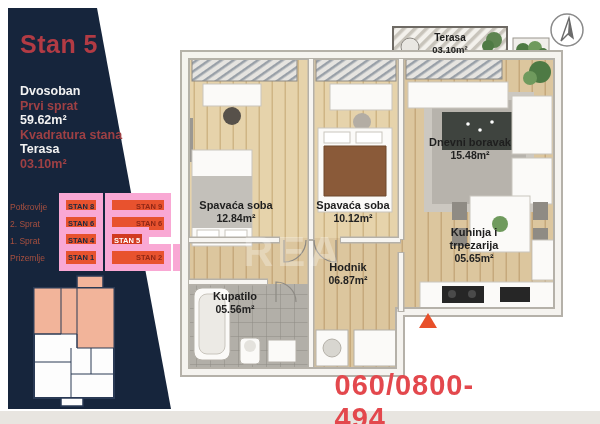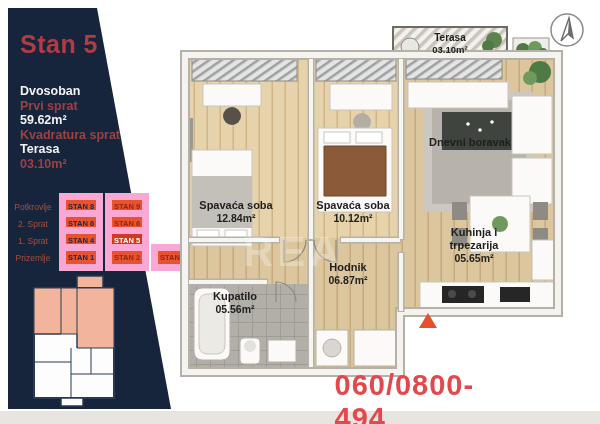--- a/index.html
+++ b/index.html
@@ -11,25 +11,25 @@
       background:#16253c;
       clip-path:polygon(8px 8px, 97px 8px, 171px 409px, 8px 409px);}
   .sidebar-title{position:absolute;left:20px;top:30px;font-size:25px;font-weight:bold;
       color:#b23b44;letter-spacing:.5px;}
   .info{position:absolute;left:20px;top:84px;font-size:12.5px;font-weight:bold;line-height:14.5px;}
   .info .w{color:#f2f2f2;}
   .info .r{color:#9e4044;}
 
   .floors{position:absolute;left:10px;top:199px;width:170px;}
   .frow{display:flex;align-items:center;height:15px;margin-bottom:2px;}
-  .flabel{width:46px;text-align:center;font-size:8.5px;color:#a8503f;padding-right:3px;flex:none;}
+  .flabel{width:46px;text-align:left;font-size:8.5px;color:#a8503f;padding-right:3px;flex:none;}
   .unit{width:30px;height:13px;margin-right:2px;background:#e8522e;border:7px solid #f9a8d4;
       color:#1b2940;font-size:7.5px;font-weight:bold;display:flex;align-items:center;
       justify-content:center;flex:none;cursor:pointer;}
-  .unit.red{color:#8f2716;}
+  .unit.red{color:#8f2716;padding-left:22px;}
   .unit.active{background:#d13a20;color:#ffffff;}
   .unit.garage{width:42px;}
 
   
   .rlabel{position:absolute;transform:translateX(-50%);text-align:center;
       font-weight:bold;font-size:11px;color:#1e1e1e;line-height:13px;z-index:6;}
   .rlabel .area{display:block;font-weight:600;font-size:10.5px;color:#222;}
   .rlabel.small{font-size:10px;line-height:11.5px;}
   .rlabel.small .area{font-size:9.5px;}
 
@@ -52,21 +52,21 @@
 <div class="stage">
 
   <div class="sidebar-bg"></div>
 
   <div class="sidebar-title">Stan 5</div>
 
   <div class="info">
     <div class="w">Dvosoban</div>
     <div class="r">Prvi sprat</div>
     <div class="w">59.62m²</div>
-    <div class="r">Kvadratura sprat</div>
+    <div class="r">Kvadratura stana</div>
     <div class="w">Terasa</div>
     <div class="r">03.10m²</div>
   </div>
 
   <div class="floors">
     <div class="frow">
       <span class="flabel">Potkrovlje</span>
       <span class="unit">STAN 8</span>
       <span class="unit red">STAN 9</span>
     </div>
@@ -255,20 +255,21 @@
   <div class="rlabel" style="left:236px;top:199px;">
     <span>Spavaća soba</span>
     <span class="area">12.84m²</span>
   </div>
   <div class="rlabel" style="left:353px;top:199px;">
     <span>Spavaća soba</span>
     <span class="area">10.12m²</span>
   </div>
   <div class="rlabel" style="left:470px;top:136px;text-align:center;">
     <span>Dnevni boravak</span>
+    <span class="area">15.48m²</span>
   </div>
   <div class="rlabel" style="left:348px;top:261px;">
     <span>Hodnik</span>
     <span class="area">06.87m²</span>
   </div>
   <div class="rlabel" style="left:235px;top:290px;">
     <span>Kupatilo</span>
     <span class="area">05.56m²</span>
   </div>
   <div class="rlabel" style="left:474px;top:226px;width:82px;">

